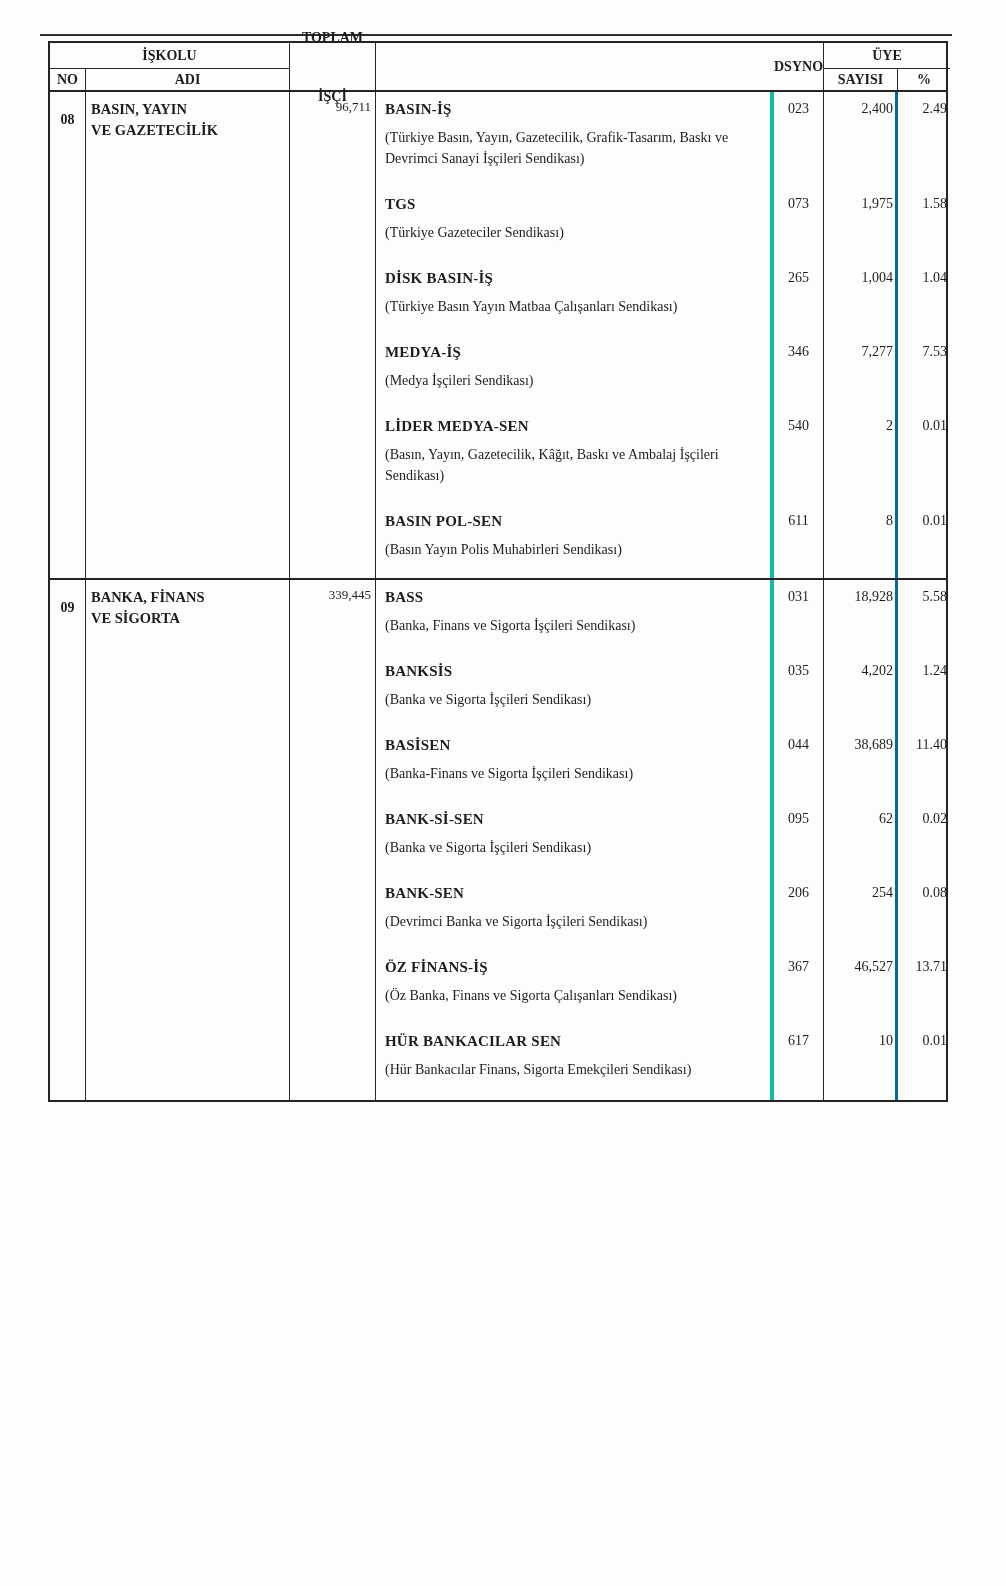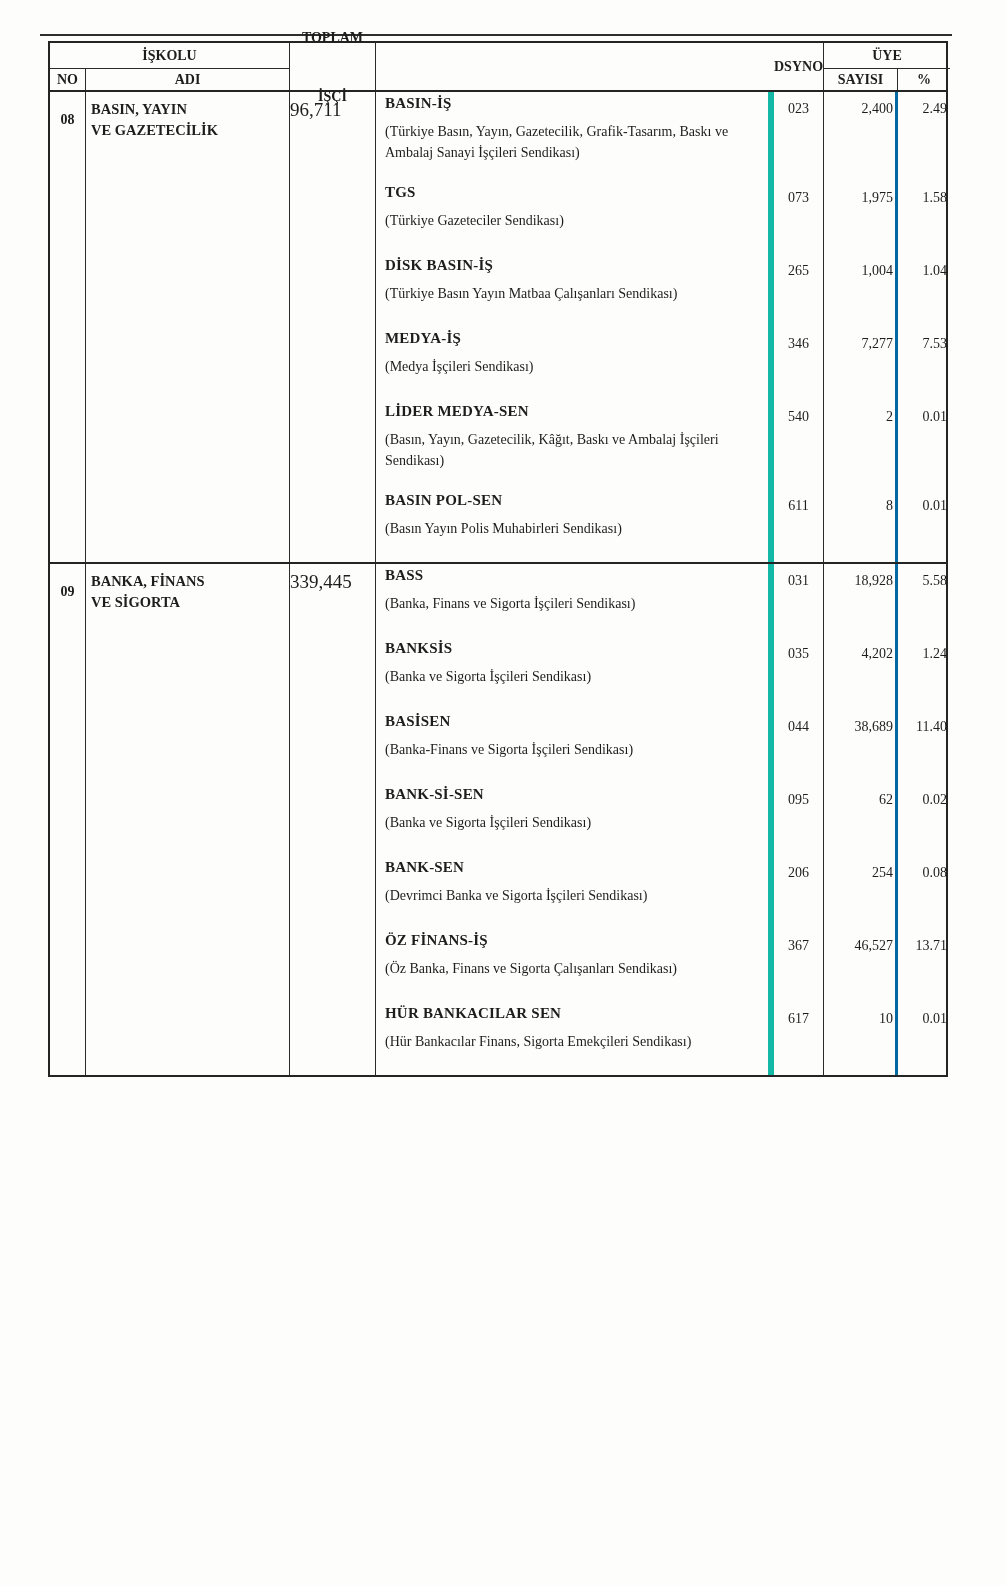--- a/index.html
+++ b/index.html
@@ -52,33 +52,33 @@
     text-align:center; padding-top:20px;
     font-weight:bold; font-size:14px;
   }
   .g-adi {
     border-right:1px solid #2a2a2a;
     padding:7px 3px 0 5px;
     font-weight:bold; font-size:14.5px; line-height:21px;
   }
   .g-toplam {
     border-right:1px solid #2a2a2a;
-    padding:7px 4px 0 0;
-    font-size:19px;
+    text-align:right; padding:7px 4px 0 0;
+    font-size:13px;
   }
   .g-unions { display:flex; flex-direction:column; }
   
   .u-row {
     display:grid;
     grid-template-columns:398px 50px 74px 52px;
     min-height:73px;
   }
   .u-main {
-    border-right:6px solid #14b8a6;
-    padding:1px 10px 18px 9px;
+    border-right:4px solid #14b8a6;
+    padding:7px 10px 18px 9px;
   }
   .u-name { font-weight:bold; font-size:15px; line-height:20px; letter-spacing:.2px; }
   .u-desc { margin-top:8px; font-size:14px; line-height:21px; max-width:372px; }
   .u-dsy {
     border-right:1px solid #2a2a2a;
     text-align:center; padding-top:7px; line-height:20px;
   }
   .u-say {
     border-right:3px solid #0369a1;
     text-align:right; padding:7px 2px 0 0; line-height:20px;
@@ -116,21 +116,21 @@
       <div class="g-adi">
         <div>BASIN, YAYIN</div>
         <div>VE GAZETECİLİK</div>
       </div>
       <div class="g-toplam">96,711</div>
       <div class="g-unions">
 
         <div class="u-row">
           <div class="u-main">
             <div class="u-name">BASIN-İŞ</div>
-            <div class="u-desc">(Türkiye Basın, Yayın, Gazetecilik, Grafik-Tasarım, Baskı ve Ambalaj Sanayi İşçileri Sendikası)</div>
+            <div class="u-desc">(Türkiye Basın, Yayın, Gazetecilik, Grafik-Tasarım, Baskı ve Devrimci Sanayi İşçileri Sendikası)</div>
           </div>
           <div class="u-dsy">023</div>
           <div class="u-say">2,400</div>
           <div class="u-pct">2.49</div>
         </div>
 
         <div class="u-row">
           <div class="u-main">
             <div class="u-name">TGS</div>
             <div class="u-desc">(Türkiye Gazeteciler Sendikası)</div>

